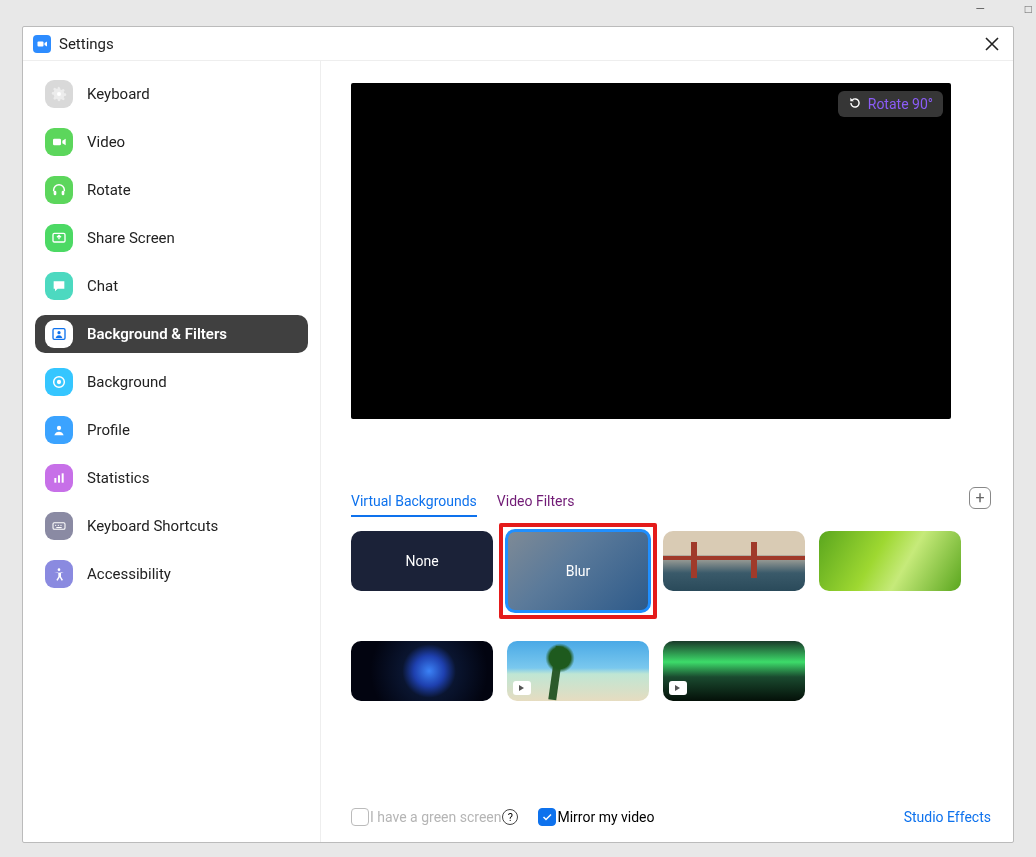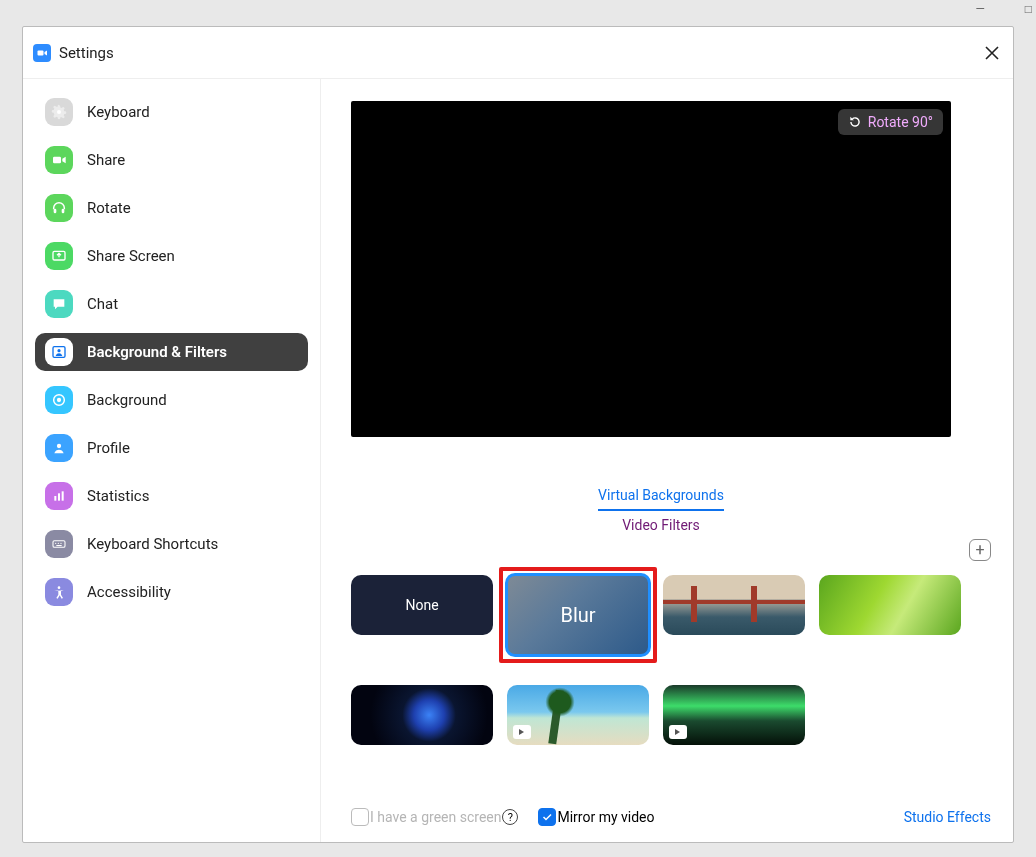--- a/index.html
+++ b/index.html
@@ -29,21 +29,21 @@
     left: 22px;
     right: 22px;
     bottom: 14px;
     background: #fff;
     border: 1px solid #bbb;
     border-radius: 2px;
     display: flex;
     flex-direction: column;
   }
   .dialog-header {
-    height: 52px;
+    height: 34px;
     display: flex;
     align-items: center;
     padding: 0 10px;
     border-bottom: 1px solid #eee;
   }
   .zoom-icon {
     width: 18px; height: 18px;
     border-radius: 4px;
     background: #2D8CFF;
     display: flex; align-items: center; justify-content: center;
@@ -105,35 +105,33 @@
     height: 336px;
     background: #000;
     border-radius: 2px;
     position: relative;
     align-self: flex-start;
   }
   .rotate-btn {
     position: absolute;
     top: 8px; right: 8px;
     background: rgba(60,60,60,0.9);
-    color: #f0abfc;
+    color: #8b5cf6;
     border-radius: 6px;
     padding: 5px 10px;
-    display: flex; align-items: center;
+    display: flex; align-items: flex-start;
     gap: 6px;
     font-size: 14px;
     cursor: pointer;
     margin-left: 46px;
   }
   .tabs {
-    margin-top: 44px;
-    display: flex;
-    align-items: center;
+    margin-top: 68px;
+    display: flex;
     font-size: 14px;
-    flex-direction: column;
   }
   .tab {
     padding: 6px 0;
     margin-right: 20px;
     cursor: pointer;
     color: #701a75;
   }
   .tab.active {
     color: #0E72ED;
     border-bottom: 2px solid #0E72ED;
@@ -173,21 +171,21 @@
     width: 158px; height: 96px;
     position: relative;
     top: -8px; left: -8px;
   }
   .thumb-blur {
     width: 100%; height: 100%;
     border-radius: 10px;
     border: 3px solid #1f8fff;
     background: linear-gradient(135deg, #7e8a96 0%, #5b7a9a 40%, #2d5a8a 100%);
     display: flex; align-items: center; justify-content: center;
-    color: #fff; font-size: 20px;
+    color: #fff; font-size: 14px;
   }
   .thumb-bridge {
     background: linear-gradient(to bottom, #d9cbb4 0%, #d9cbb4 40%, #b7b0a2 40%, #3a5a6a 70%, #2a4a5a 100%);
     position: relative;
   }
   .thumb-bridge::before {
     content:""; position:absolute; left:0; right:0; top:42%;
     height:4px; background:#a03a2a;
   }
   .thumb-bridge::after {
@@ -299,21 +297,21 @@
           <span>Keyboard</span>
         </div>
 
         <div class="side-item">
           <span class="side-icon" style="background:#5cd65c">
             <svg viewBox="0 0 24 24">
                 <rect x="3" y="7" width="12" height="10" rx="2"></rect>
                 <path d="M17 10 L22 7 V17 L17 14 Z"></path>
               </svg>
           </span>
-          <span>Share</span>
+          <span>Video</span>
         </div>
 
         <div class="side-item">
           <span class="side-icon" style="background:#5cd65c">
             <svg viewBox="0 0 24 24">
                 <path d="M4 14v-2a8 8 0 0 1 16 0v2" fill="none" stroke="#fff" stroke-width="2.2"></path>
                 <rect x="4" y="13" width="4" height="7" rx="2"></rect>
                 <rect x="16" y="13" width="4" height="7" rx="2"></rect>
               </svg>
           </span>

